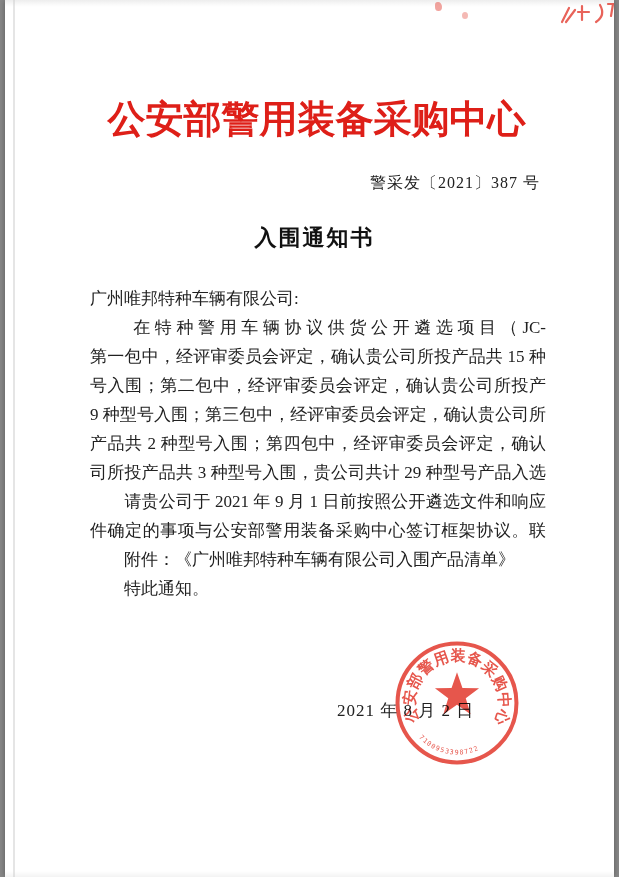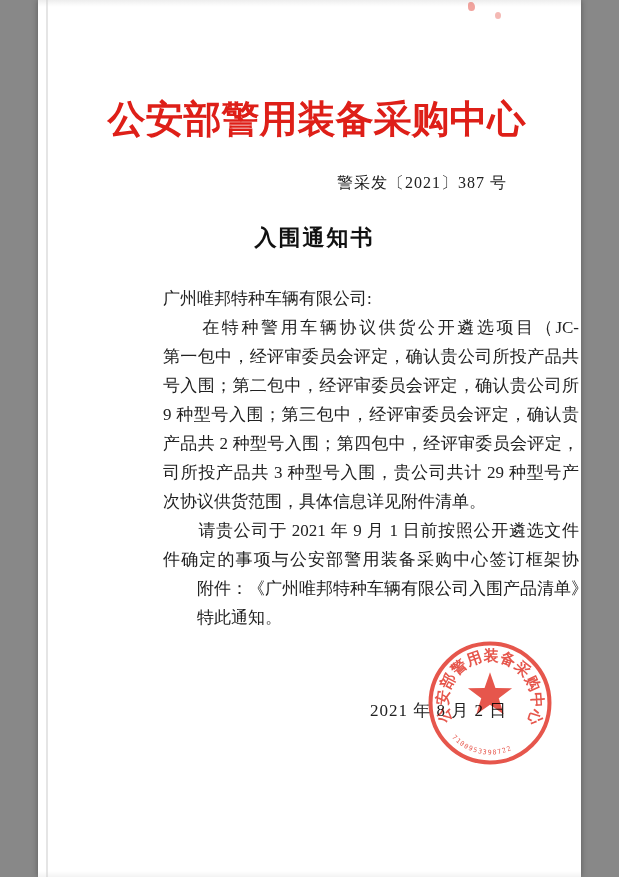--- a/index.html
+++ b/index.html
@@ -4,21 +4,21 @@
 <style>
   :root{
     --headline:#de1f18;
     --seal:#e2382c;
     --ink:#212121;
   }
   html,body{margin:0;padding:0;}
   body{background:#888;font-family:"Liberation Serif","DejaVu Serif",serif;}
   .page{
     position:relative;
-    width:543px;height:877px;
+    width:609px;height:877px;
     margin:0 auto;
     background:#ffffff;
     overflow:hidden;
     box-shadow:0 0 6px rgba(0,0,0,.35);
   }
   
   .scan-top{position:absolute;left:0;top:0;width:100%;height:7px;
     background:linear-gradient(#ededed,#fbfbfb 70%,#ffffff);}
   .scan-bottom{position:absolute;left:0;bottom:0;width:100%;height:6px;
     background:linear-gradient(#ffffff,#f3f3f3);}
@@ -46,21 +46,20 @@
     font-size:22px;font-weight:700;letter-spacing:2px;
     color:#111;
   }
   .body-block{
     position:absolute;left:85px;top:284px;width:456px;
     color:var(--ink);
   }
   .line{
     height:29px;line-height:29px;font-size:17px;
     white-space:nowrap;
-    margin-left:40px;
   }
   .just{
     white-space:normal;
     text-align:justify;
     text-align-last:justify;
     text-justify:inter-character;
     overflow:hidden;
   }
   .date-line{
     position:absolute;left:332px;top:699px;
@@ -116,21 +115,20 @@
   <div class="doc-title">入围通知书</div>
 
   <div class="body-block">
     <div class="line">广州唯邦特种车辆有限公司:</div>
     <div class="line just">　　在特种警用车辆协议供货公开遴选项目（JC-HG20210045）</div>
     <div class="line just">第一包中，经评审委员会评定，确认贵公司所投产品共 15 种型</div>
     <div class="line just">号入围；第二包中，经评审委员会评定，确认贵公司所投产品共</div>
     <div class="line just">9 种型号入围；第三包中，经评审委员会评定，确认贵公司所投</div>
     <div class="line just">产品共 2 种型号入围；第四包中，经评审委员会评定，确认贵公</div>
     <div class="line just">司所投产品共 3 种型号入围，贵公司共计 29 种型号产品入选此</div>
-    <div class="line">次协议供货范围，具体信息详见附件清单。</div>
     <div class="line just">　　请贵公司于 2021 年 9 月 1 日前按照公开遴选文件和响应文</div>
     <div class="line just">件确定的事项与公安部警用装备采购中心签订框架协议。联系电</div>
     <div class="line">　　附件：《广州唯邦特种车辆有限公司入围产品清单》</div>
     <div class="line">　　特此通知。</div>
   </div>
 
   <div class="date-line">2021 年 8 月 2 日</div>
 
   <svg class="seal" viewBox="0 0 127 127">
     <defs>

